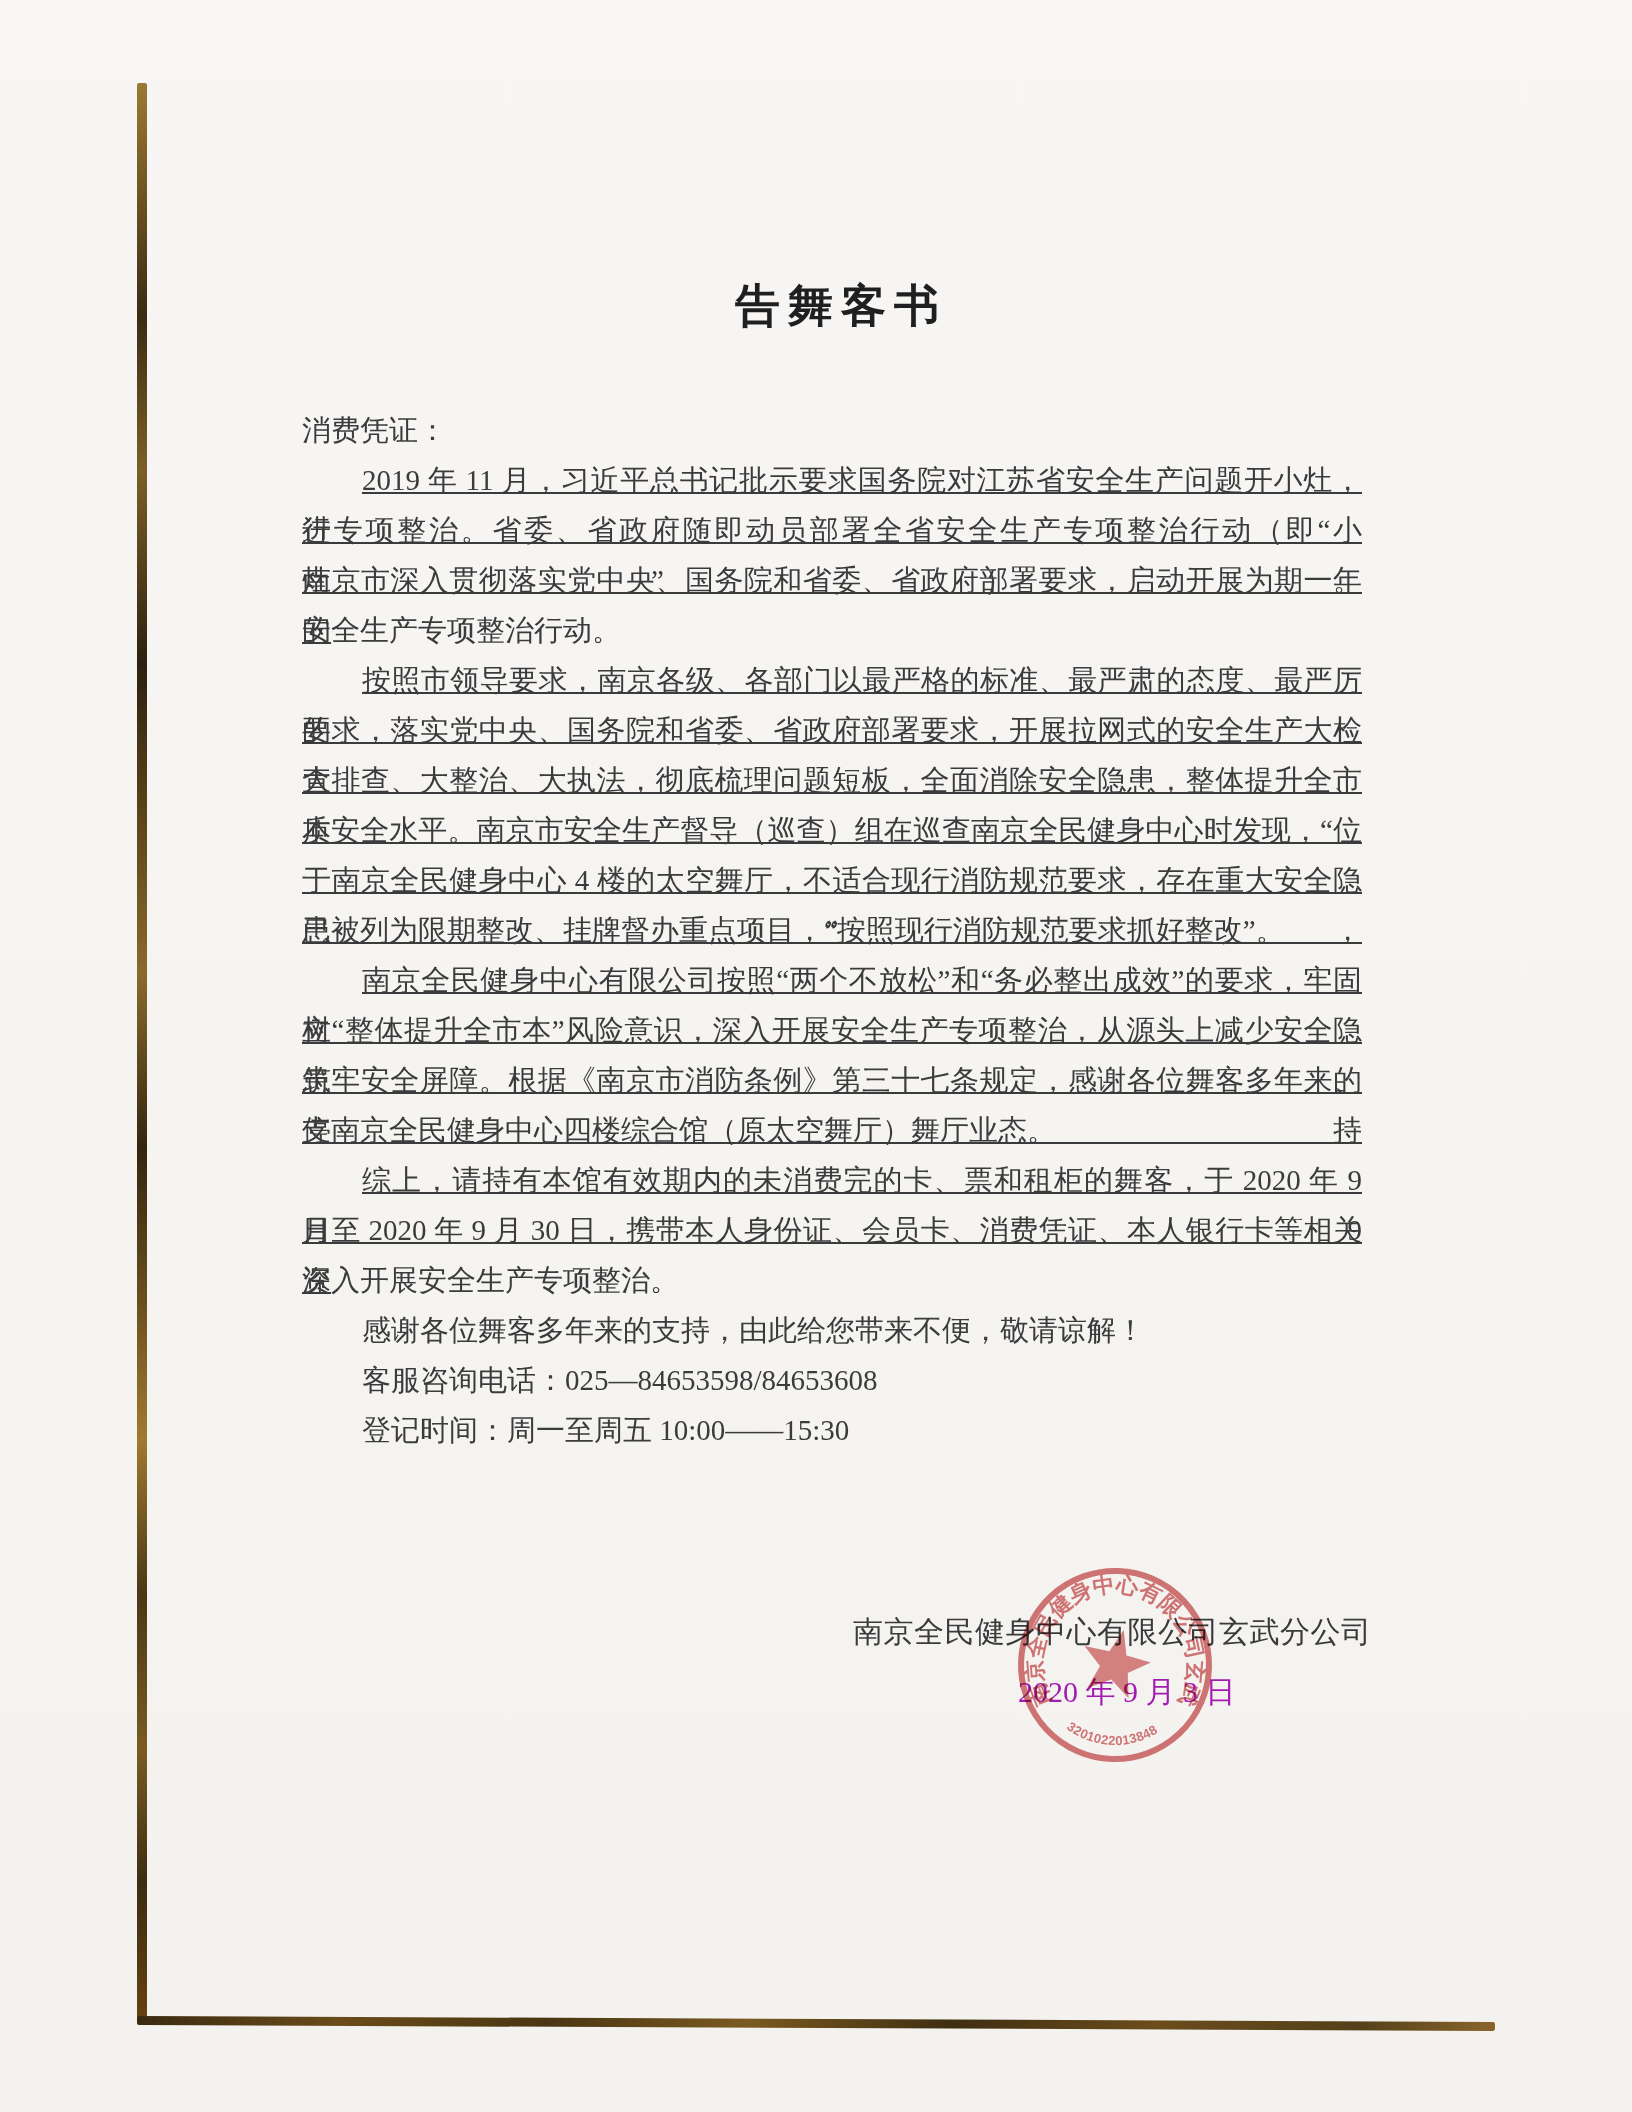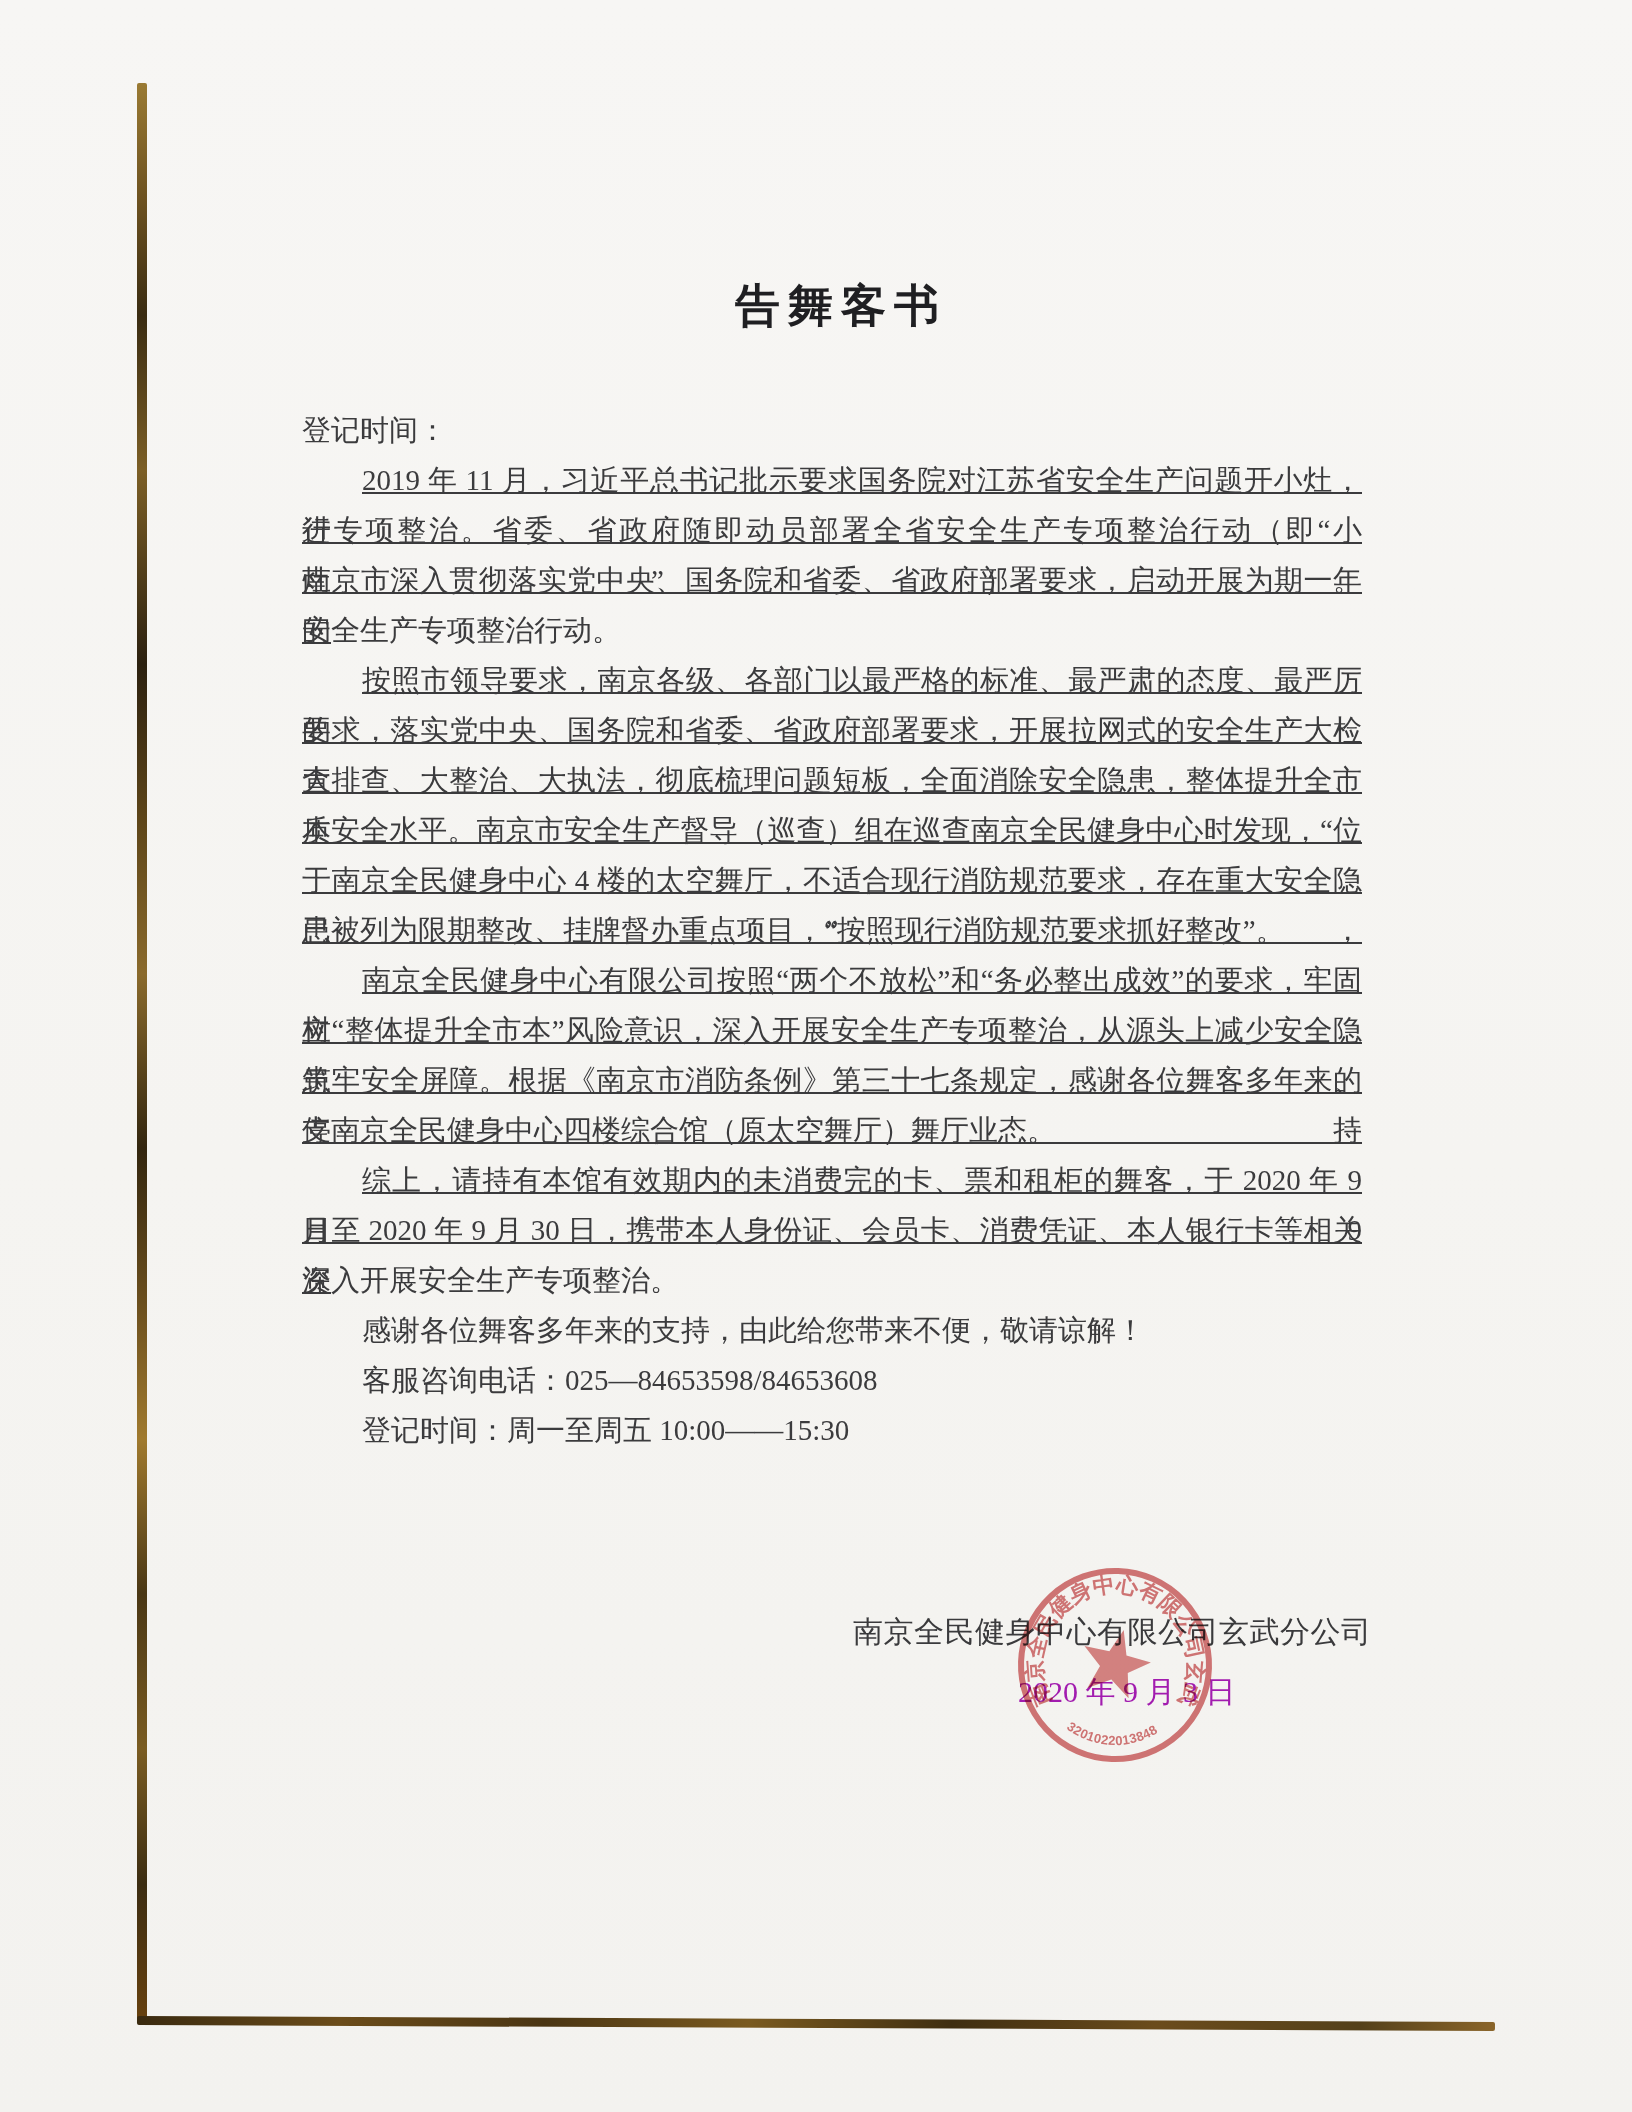--- a/index.html
+++ b/index.html
@@ -50,21 +50,21 @@
 </head>
 <body>
 
 <div class="paper"></div>
 <div class="edge-left"></div>
 <div class="edge-bottom"></div>
 
 <div class="doc-title">告舞客书</div>
 
 <div class="content">
-  <div class="ln">登记时间：</div>
+  <div class="ln">消费凭证：</div>
   <div class="ln ind just">2019 年 11 月，习近平总书记批示要求国务院对江苏省安全生产问题开小灶，进</div>
   <div class="ln just">行专项整治。省委、省政府随即动员部署全省安全生产专项整治行动（即“小灶”）。</div>
   <div class="ln just">南京市深入贯彻落实党中央、国务院和省委、省政府部署要求，启动开展为期一年的</div>
   <div class="ln">安全生产专项整治行动。</div>
   <div class="ln ind just">按照市领导要求，南京各级、各部门以最严格的标准、最严肃的态度、最严厉的</div>
   <div class="ln just">要求，落实党中央、国务院和省委、省政府部署要求，开展拉网式的安全生产大检查、</div>
   <div class="ln just">大排查、大整治、大执法，彻底梳理问题短板，全面消除安全隐患，整体提升全市本</div>
   <div class="ln just">质安全水平。南京市安全生产督导（巡查）组在巡查南京全民健身中心时发现，“位</div>
   <div class="ln just">于南京全民健身中心 4 楼的太空舞厅，不适合现行消防规范要求，存在重大安全隐患”，</div>
   <div class="ln">已被列为限期整改、挂牌督办重点项目，“按照现行消防规范要求抓好整改”。</div>

